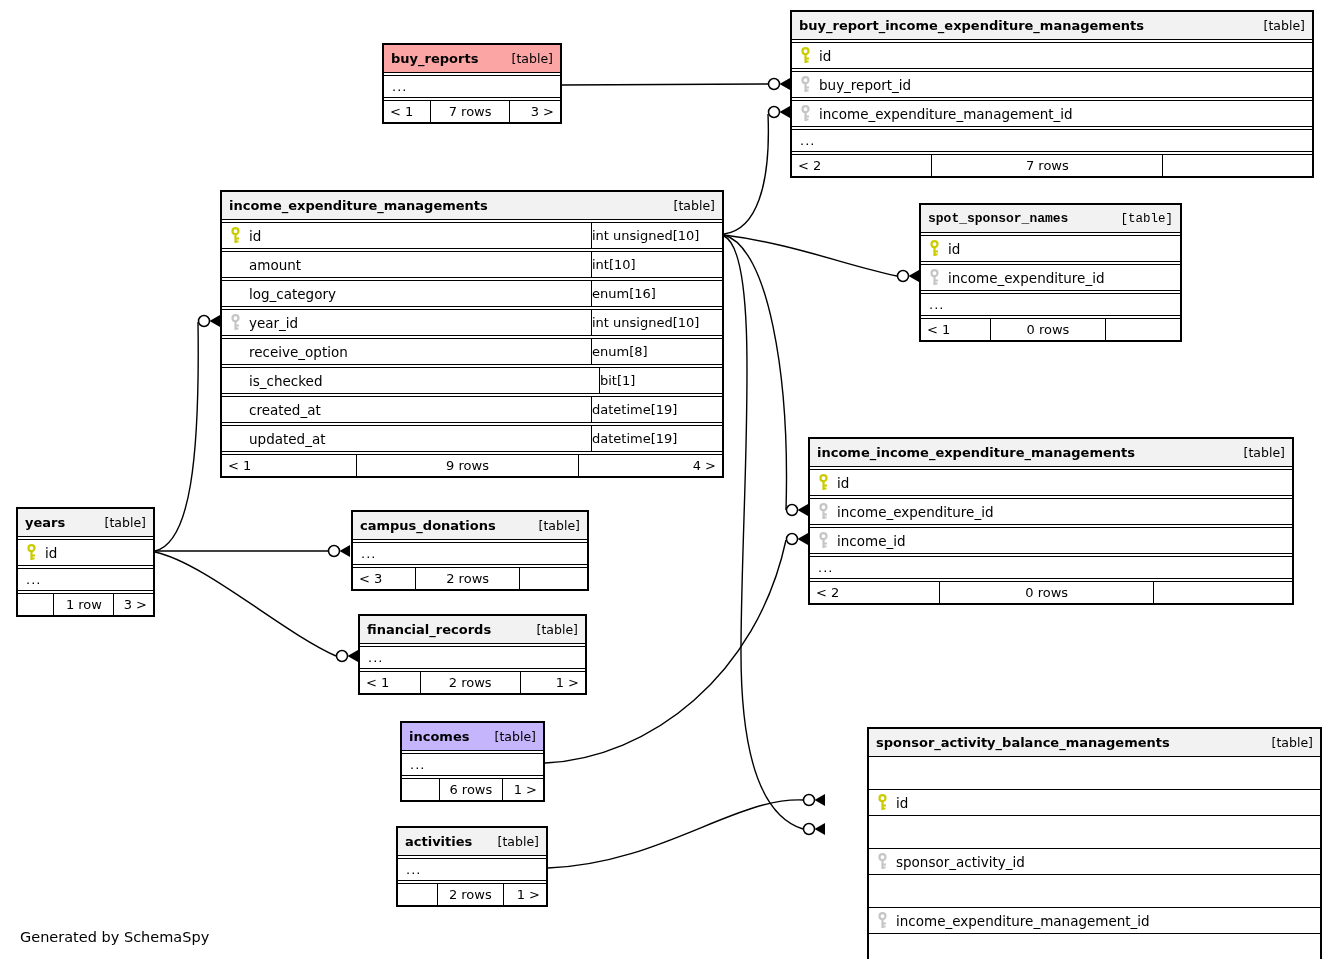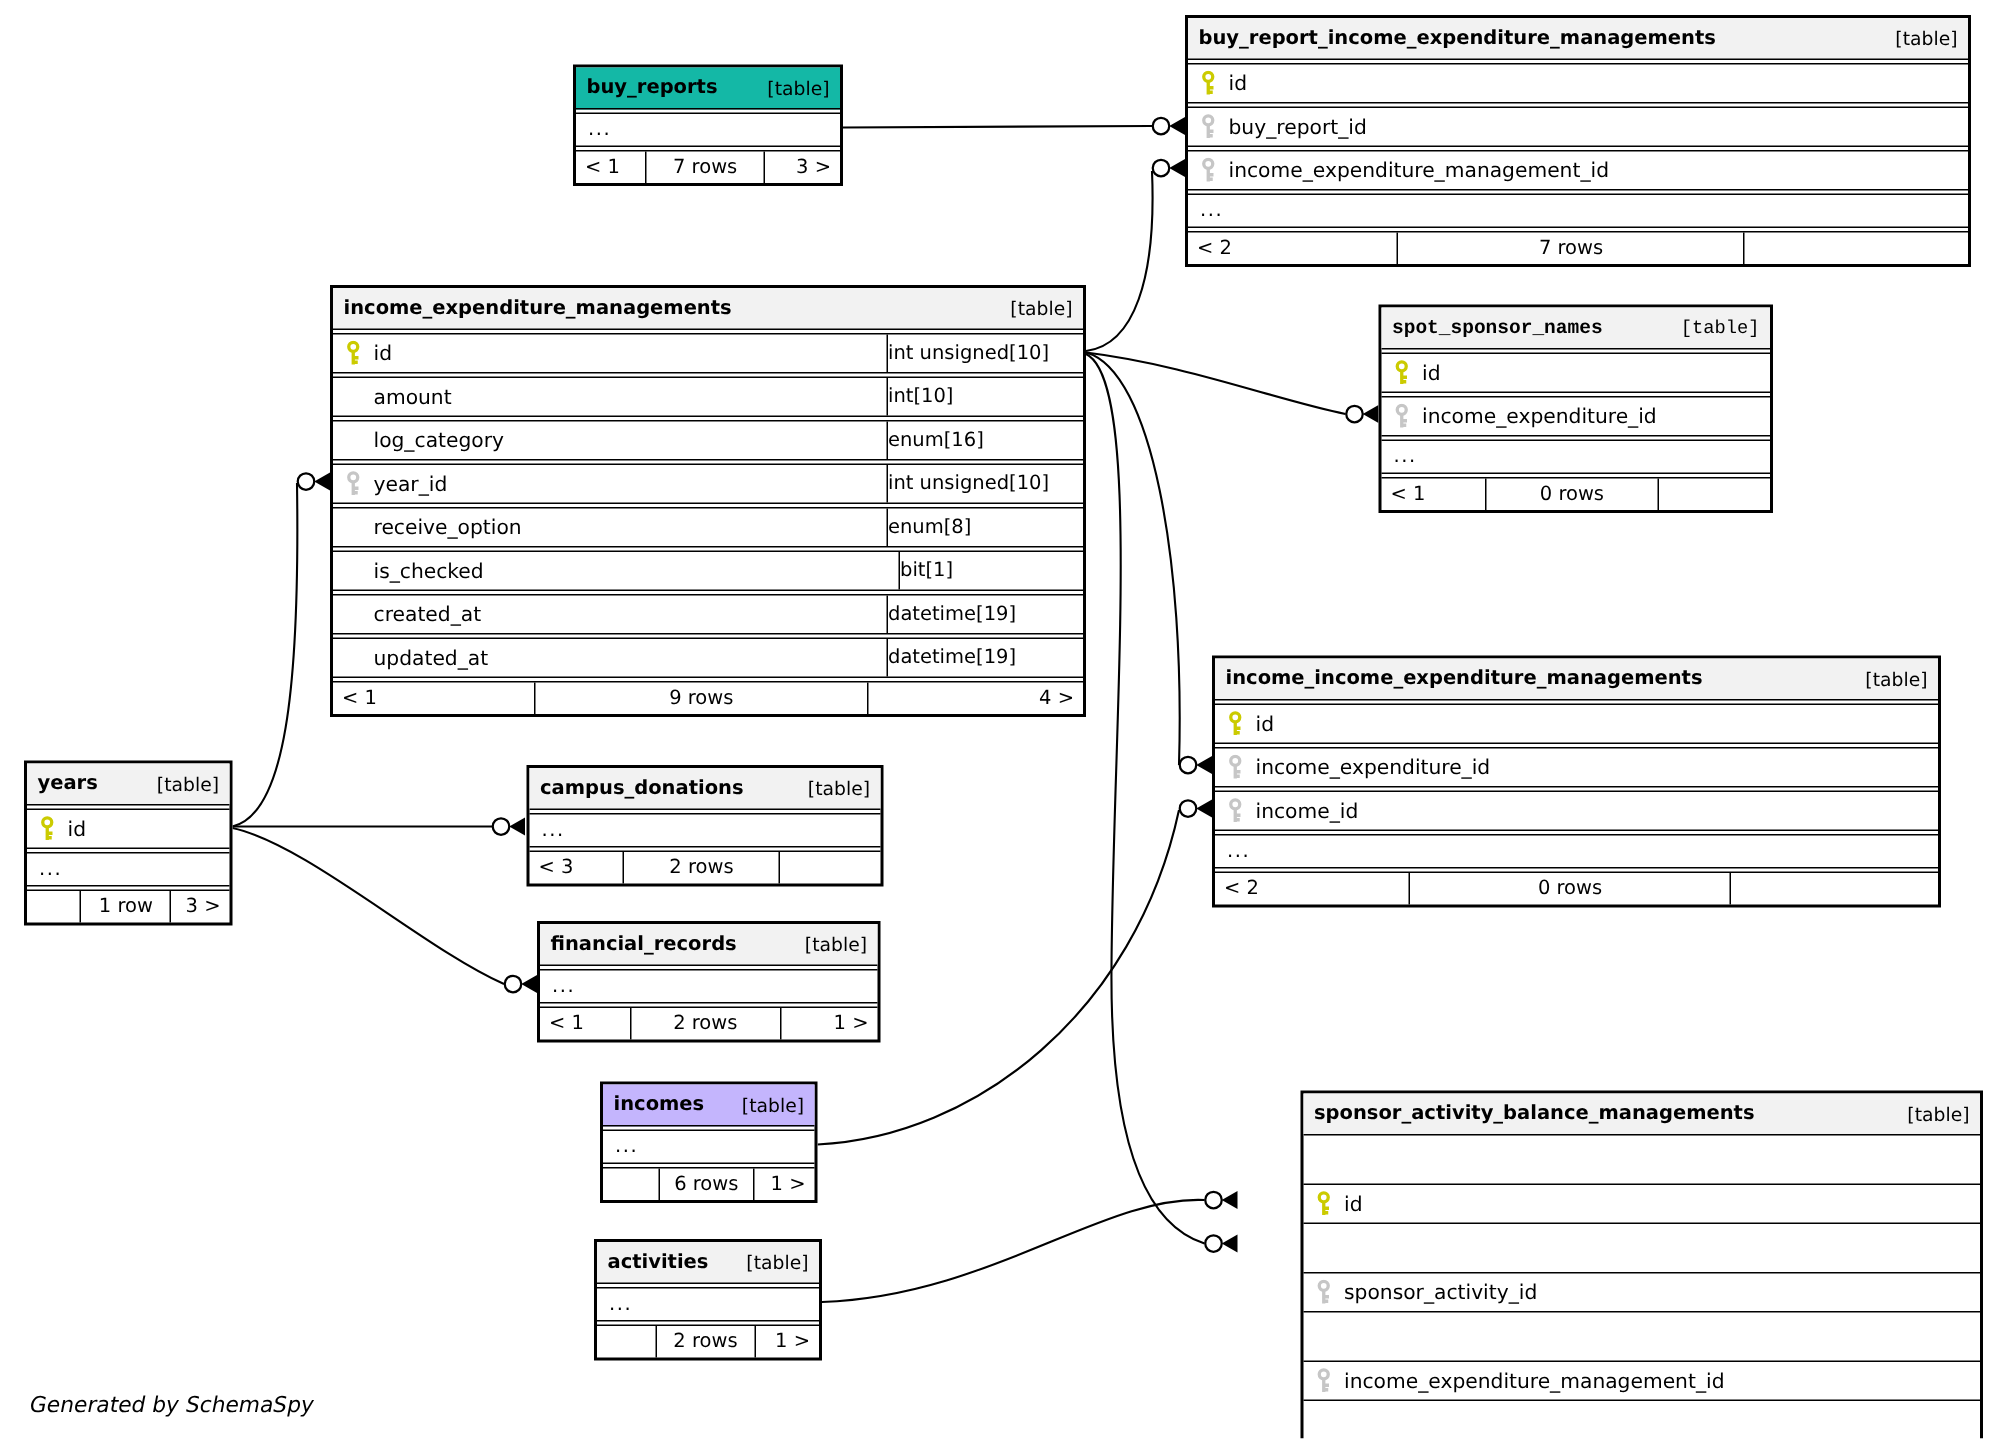--- a/index.html
+++ b/index.html
@@ -31,21 +31,21 @@
   }
   .tbl-row.ellipsis{height:23px;padding-left:8px;font-size:13px;letter-spacing:1px;}
   .tbl-footer{
     height:22px;flex:none;border-top:1px solid #000;box-sizing:border-box;
     display:grid;grid-template-columns:0.85fr 1.4fr 0.9fr;font-size:13px;
   }
   .f-cell{display:flex;align-items:center;padding:0 6px;box-sizing:border-box;white-space:nowrap;}
   .f-left{justify-content:flex-start;border-right:1px solid #000;}
   .f-center{justify-content:center;border-right:1px solid #000;}
   .f-right{justify-content:flex-end;}
-  #footer-note{position:absolute;left:20px;top:929px;font-size:14.5px;color:#000;font-style:italic;}
+  #footer-note{position:absolute;left:20px;top:929px;font-size:14.5px;color:#000;}
 </style>
 </head>
 <body>
 
 <div id="diagram">
   <svg id="edges" width="1328" height="959" viewBox="0 0 1328 959">
       <g>
         <path d="M562,85 L768,84" fill="none" stroke="#000000" stroke-width="1.4"></path>
         <circle cx="774" cy="84" r="5.5" fill="#fff" stroke="#000000" stroke-width="1.5"></circle>
         <polygon points="790,78 790,90 779.5,84" fill="#000000"></polygon>
@@ -91,21 +91,21 @@
         <polygon points="808,533 808,545 797.5,539" fill="#000000"></polygon>
       </g>
       <g>
         <path d="M548,868 C660,864 735,797 803,800" fill="none" stroke="#000000" stroke-width="1.4"></path>
         <circle cx="809" cy="800" r="5.5" fill="#fff" stroke="#000000" stroke-width="1.5"></circle>
         <polygon points="825,794 825,806 814.5,800" fill="#000000"></polygon>
       </g>
     </svg>
   <div id="footer-note">Generated by SchemaSpy</div>
 <div class="tbl" style="left: 382px; top: 43px; width: 180px;">
-      <div class="tbl-header" style="background: #14b8a6;">
+      <div class="tbl-header" style="background: #fca5a5;">
         <span class="tbl-name">buy_reports</span>
         <span class="tbl-tag">[table]</span>
       </div>
       <div class="tbl-row ellipsis">...</div>
       <div class="tbl-footer">
         <span class="f-cell f-left">&lt; 1</span>
         <span class="f-cell f-center">7 rows</span>
         <span class="f-cell f-right">3 &gt;</span>
       </div>
     </div>

